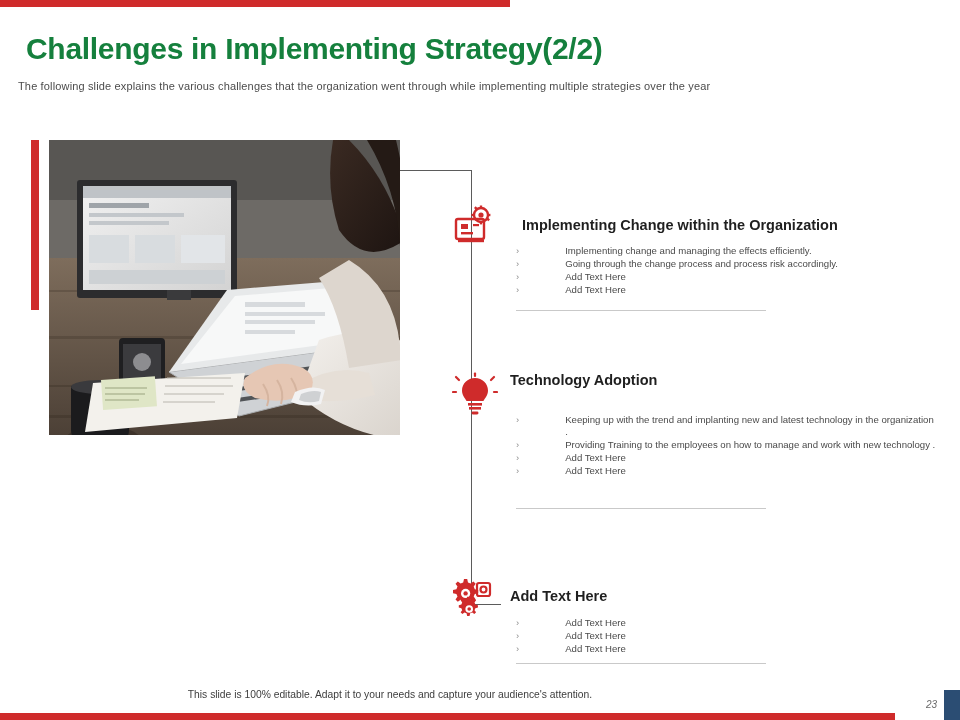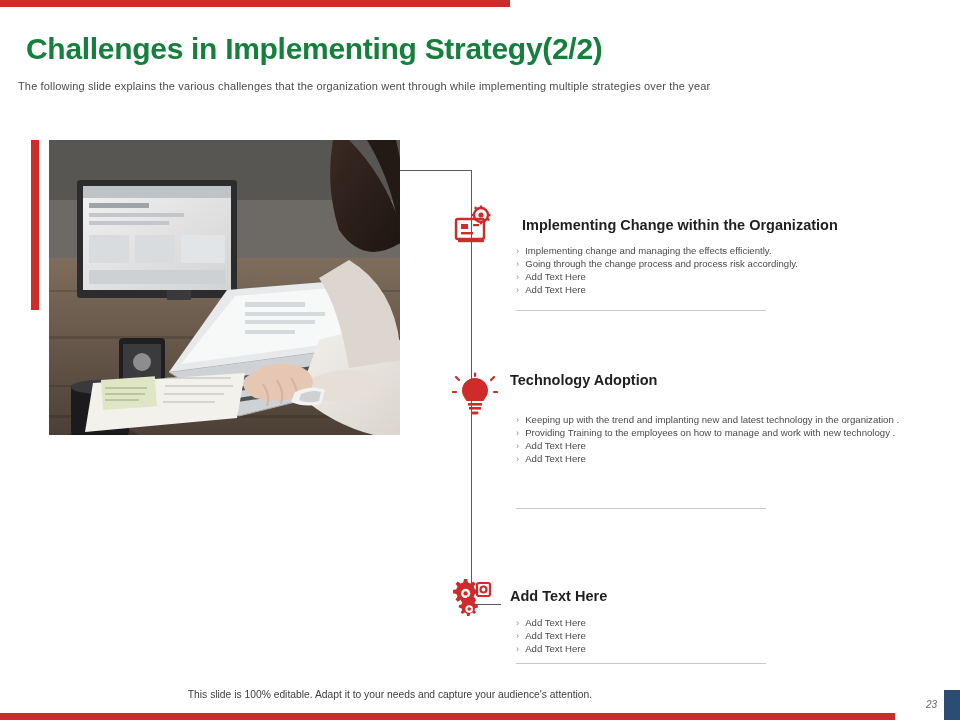--- a/index.html
+++ b/index.html
@@ -88,21 +88,21 @@
     color: #4a4a4a;
     line-height: 11.5px;
     margin-bottom: 1.5px;
   }
   .bullet .chev {
     color: #8c8c8c;
     margin-right: 6px;
     font-size: 9.5px;
     line-height: 11.5px;
   }
-  .bullet .txt { flex: 1; }
+  .bullet .txt { flex: 1; margin-left: 40px; }
   .underline {
     position: absolute;
     height: 1px;
     background: #c9c9c9;
     width: 250px;
   }
 
   
   .footer-note {
     position: absolute; left: 0; top: 689px;

